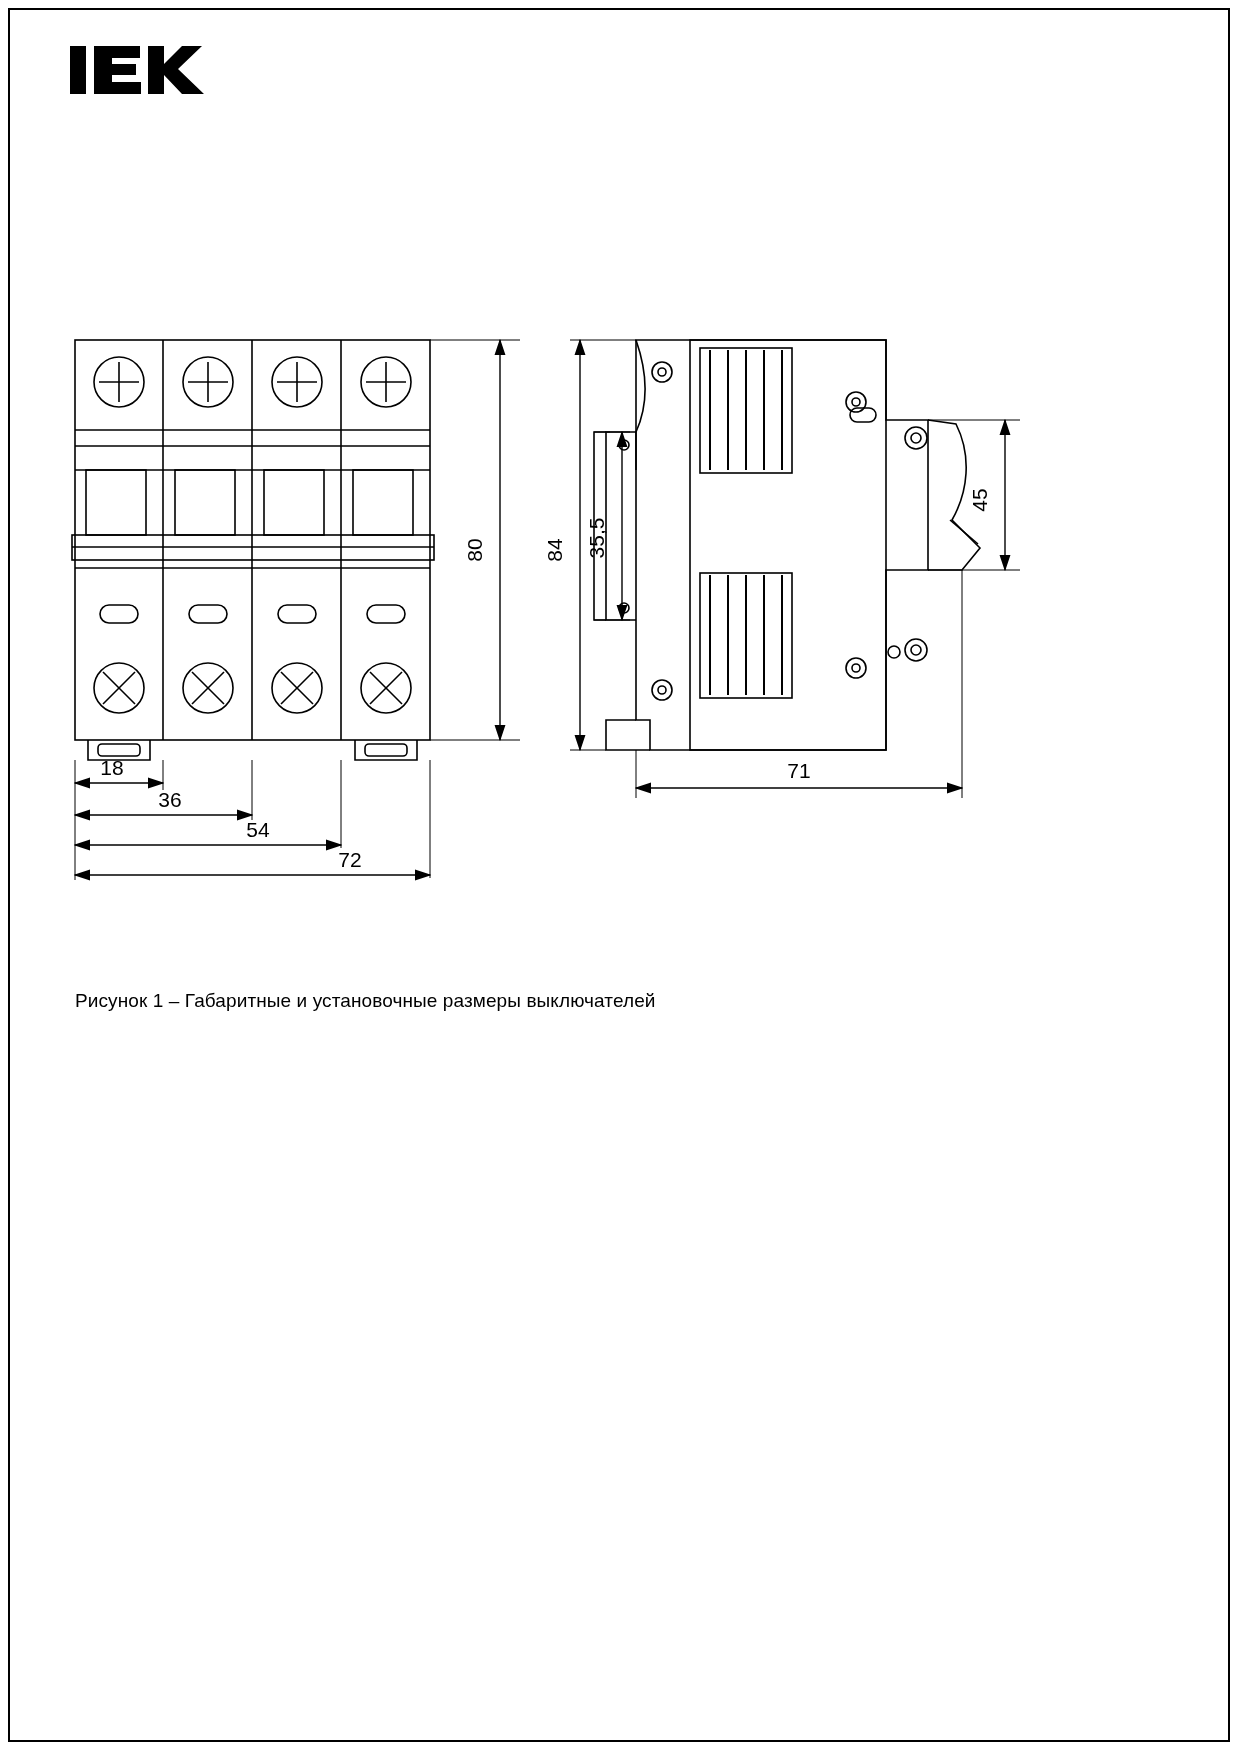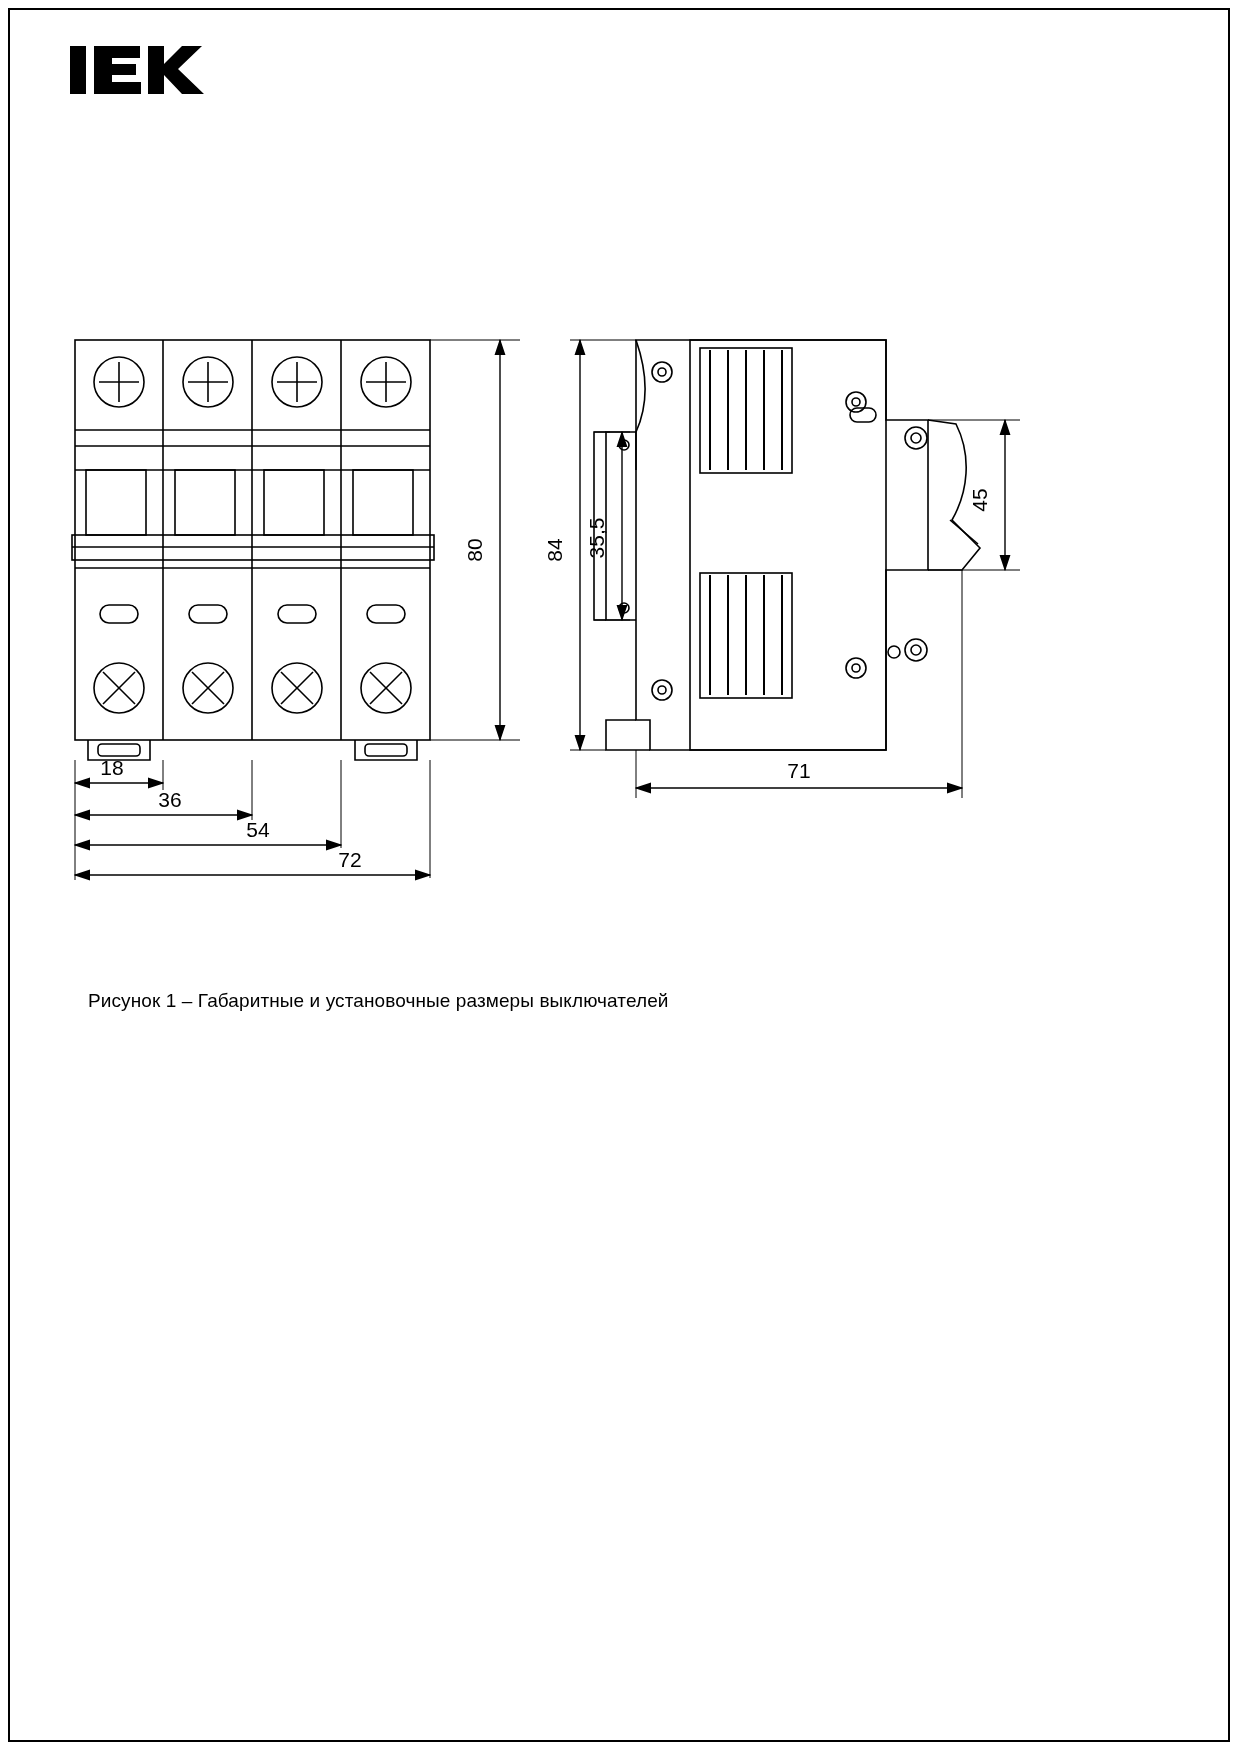--- a/index.html
+++ b/index.html
@@ -40,21 +40,21 @@
   }
   .figure-area {
     position: absolute;
     left: 50px;
     top: 320px;
     width: 1120px;
     height: 600px;
   }
   .caption {
     position: absolute;
-    left: 88px;
+    left: 75px;
     top: 990px;
     font-size: 19px;
     color: #000;
     letter-spacing: 0.1px;
     white-space: nowrap;
   }
   svg { display: block; }
   .dimtext {
     font-family: "Liberation Sans", sans-serif;
     font-size: 21px;

